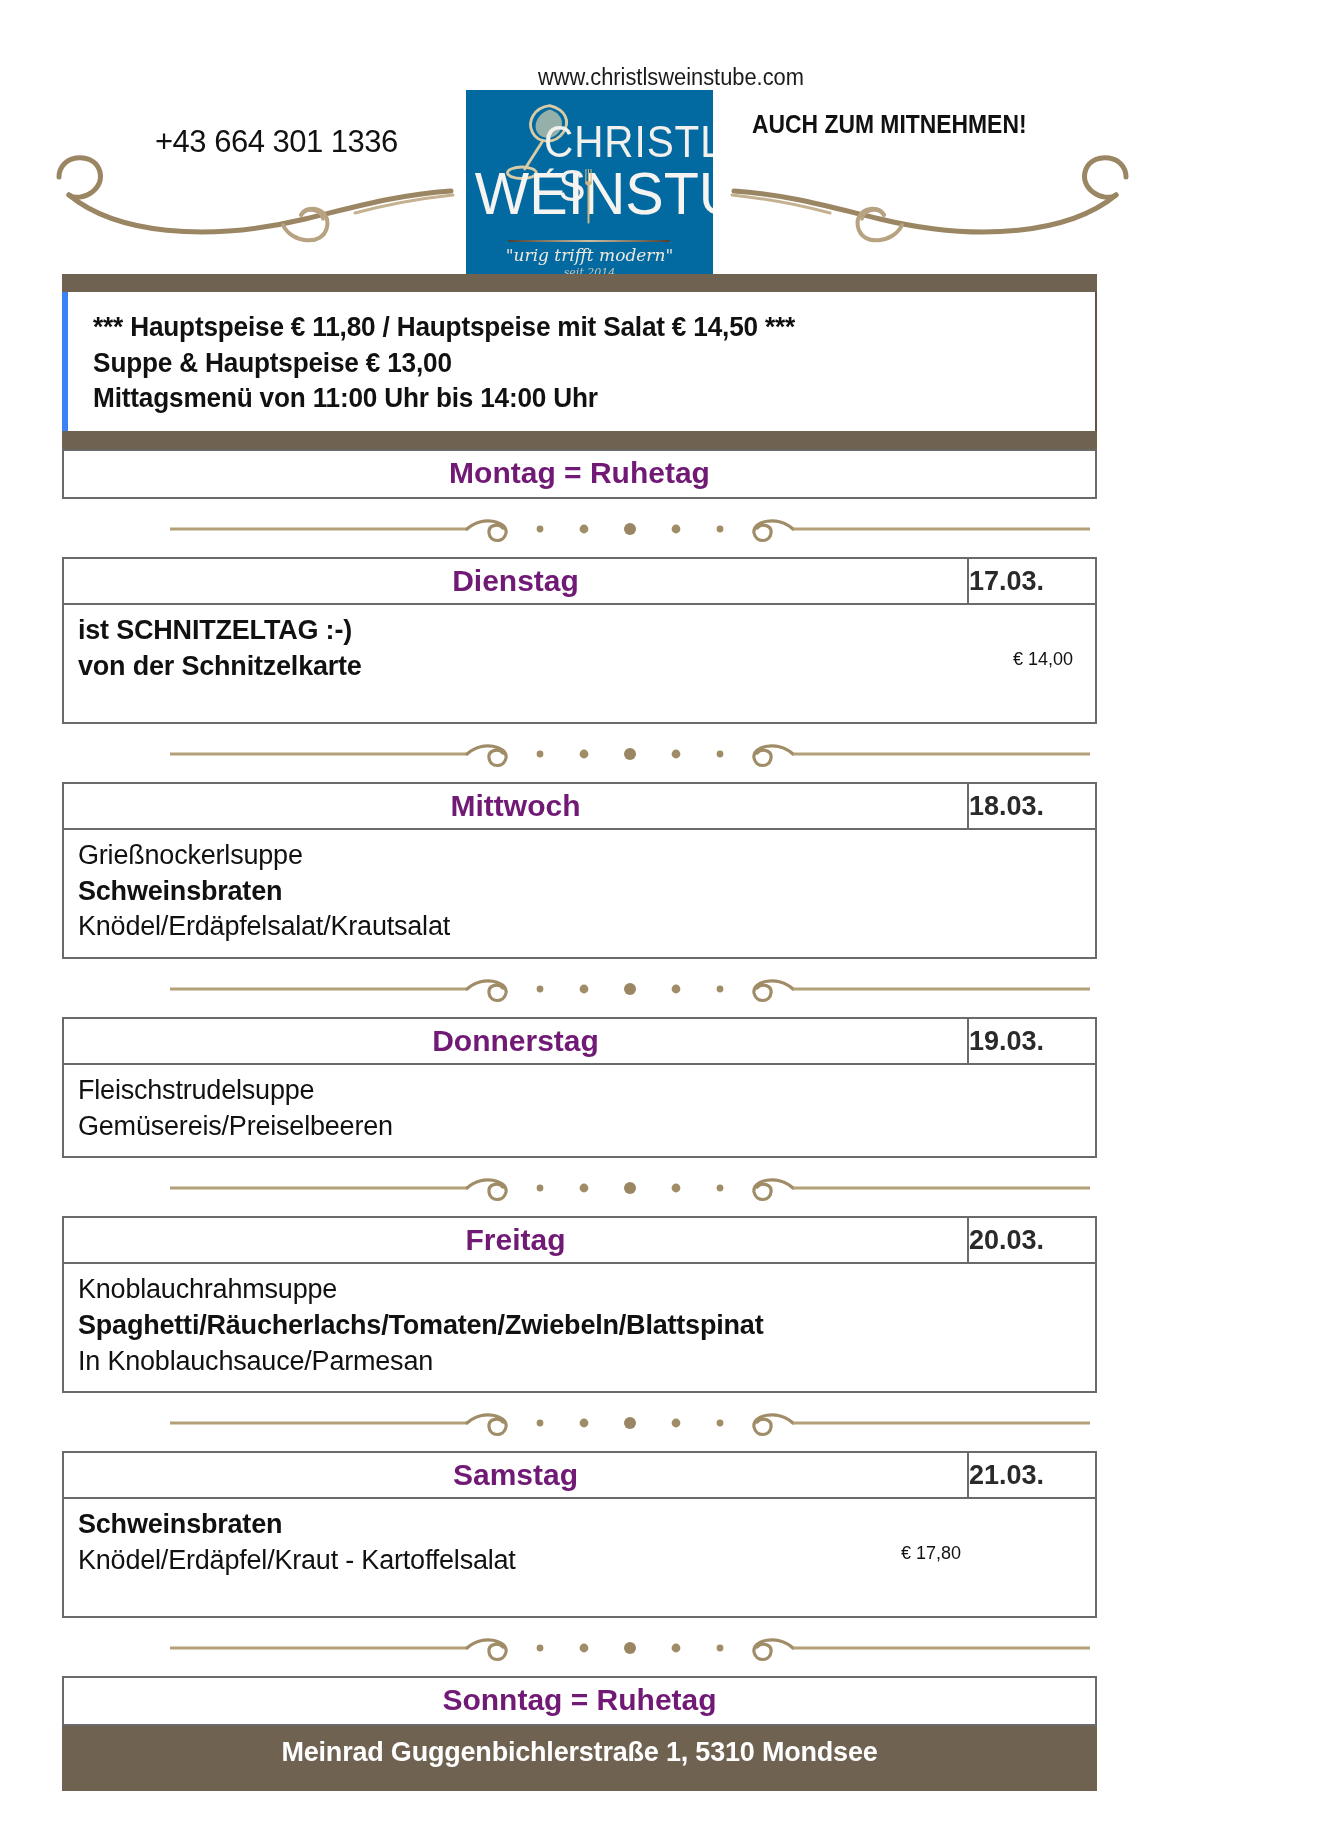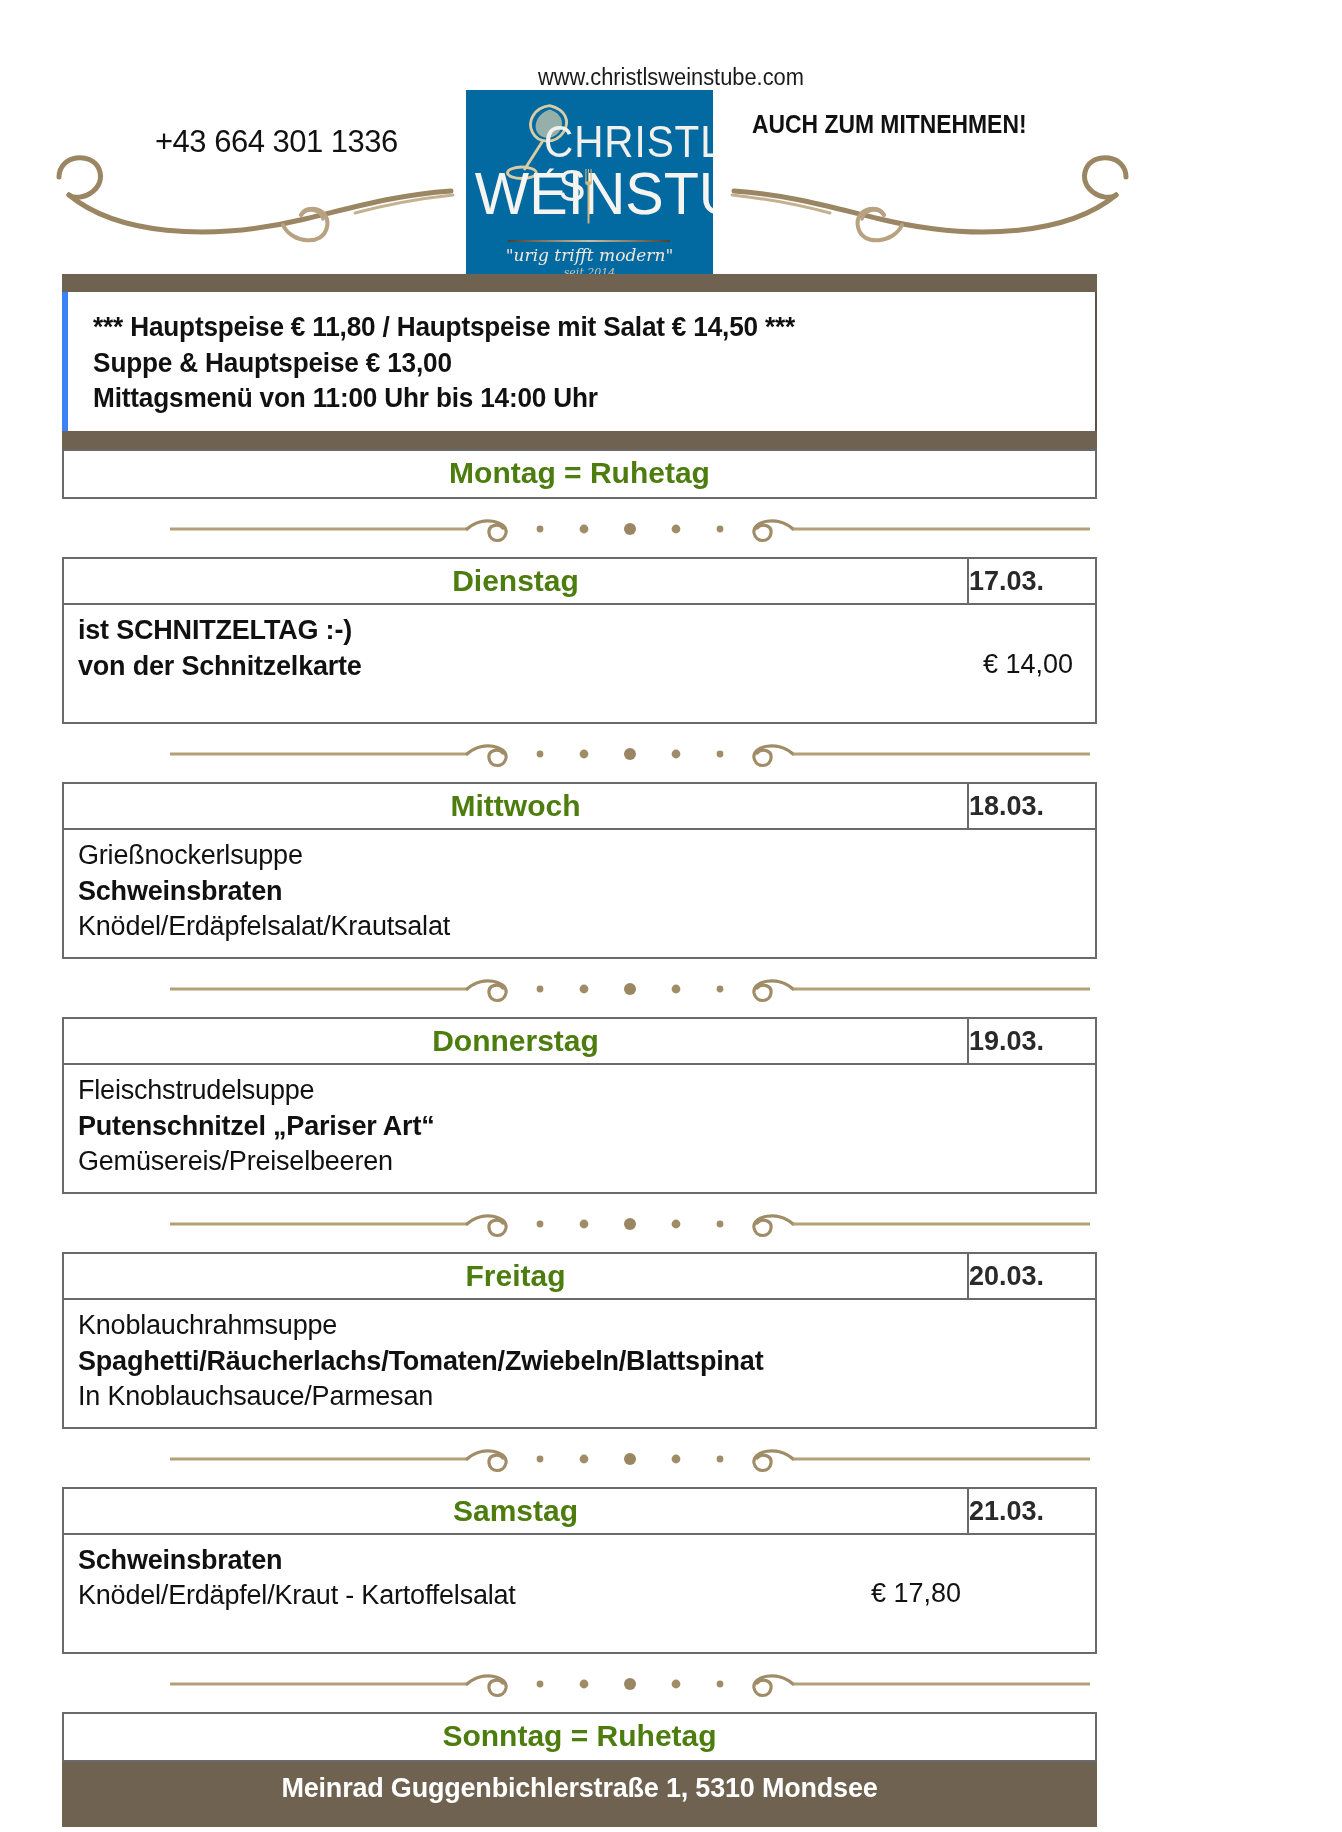--- a/index.html
+++ b/index.html
@@ -190,21 +190,21 @@
     border-bottom: 2px solid #6a6a6a;
     min-height: 46px;
   }
   .day-head.noborder { border-bottom: none; }
 
   .day-name {
     flex: 1;
     text-align: center;
     font-size: 30px;
     font-weight: bold;
-    color: #4d7c0f;
+    color: #701a75;
     line-height: 44px;
     letter-spacing: 0px;
   }
   .day-date {
     width: 128px;
     border-left: 2px solid #6a6a6a;
     font-size: 27px;
     font-weight: bold;
     color: #2a2a2a;
     line-height: 44px;
@@ -221,21 +221,21 @@
     justify-content: space-between;
   }
   .dish {
     font-size: 27px;
     color: #111;
     line-height: 1.32;
     letter-spacing: -0.2px;
   }
   .dish.bold { font-weight: bold; }
   .price {
-    font-size: 27px;
+    font-size: 18px;
     font-weight: normal;
     color: #111;
     white-space: nowrap;
     padding-left: 24px;
   }
   .price.pad-r { padding-right: 8px; }
   .price.pad-r2 { padding-right: 120px; }
 
   .spacer-sm { height: 26px; }
 
@@ -417,23 +417,20 @@
     <div class="day-block">
       <div class="day-head">
         <div class="day-name">Donnerstag</div>
         <div class="day-date">19.03.</div>
       </div>
       <div class="day-body">
         <div class="row">
           <span class="dish">Fleischstrudelsuppe</span>
         </div>
         <div class="row">
-          <span class="dish bold">Putenschnitzel „Pariser Art“</span>
-        </div>
-        <div class="row">
           <span class="dish">Gemüsereis/Preiselbeeren</span>
         </div>
       </div>
     </div>
 
     <div class="sep">
       <svg width="1035" height="58" viewBox="0 0 1035 58" fill="none">
         <line x1="108" y1="30" x2="405" y2="30" stroke="#b3a079" stroke-width="3"></line>
         <path d="M405 30 C420 16, 446 22, 444 34 C442 44, 428 44, 427 34 C426 26, 436 24, 441 29" stroke="#a08d68" stroke-width="3.2" fill="none" stroke-linecap="round"></path>
         <circle cx="478" cy="30" r="3.4" fill="#a08d68"></circle>

